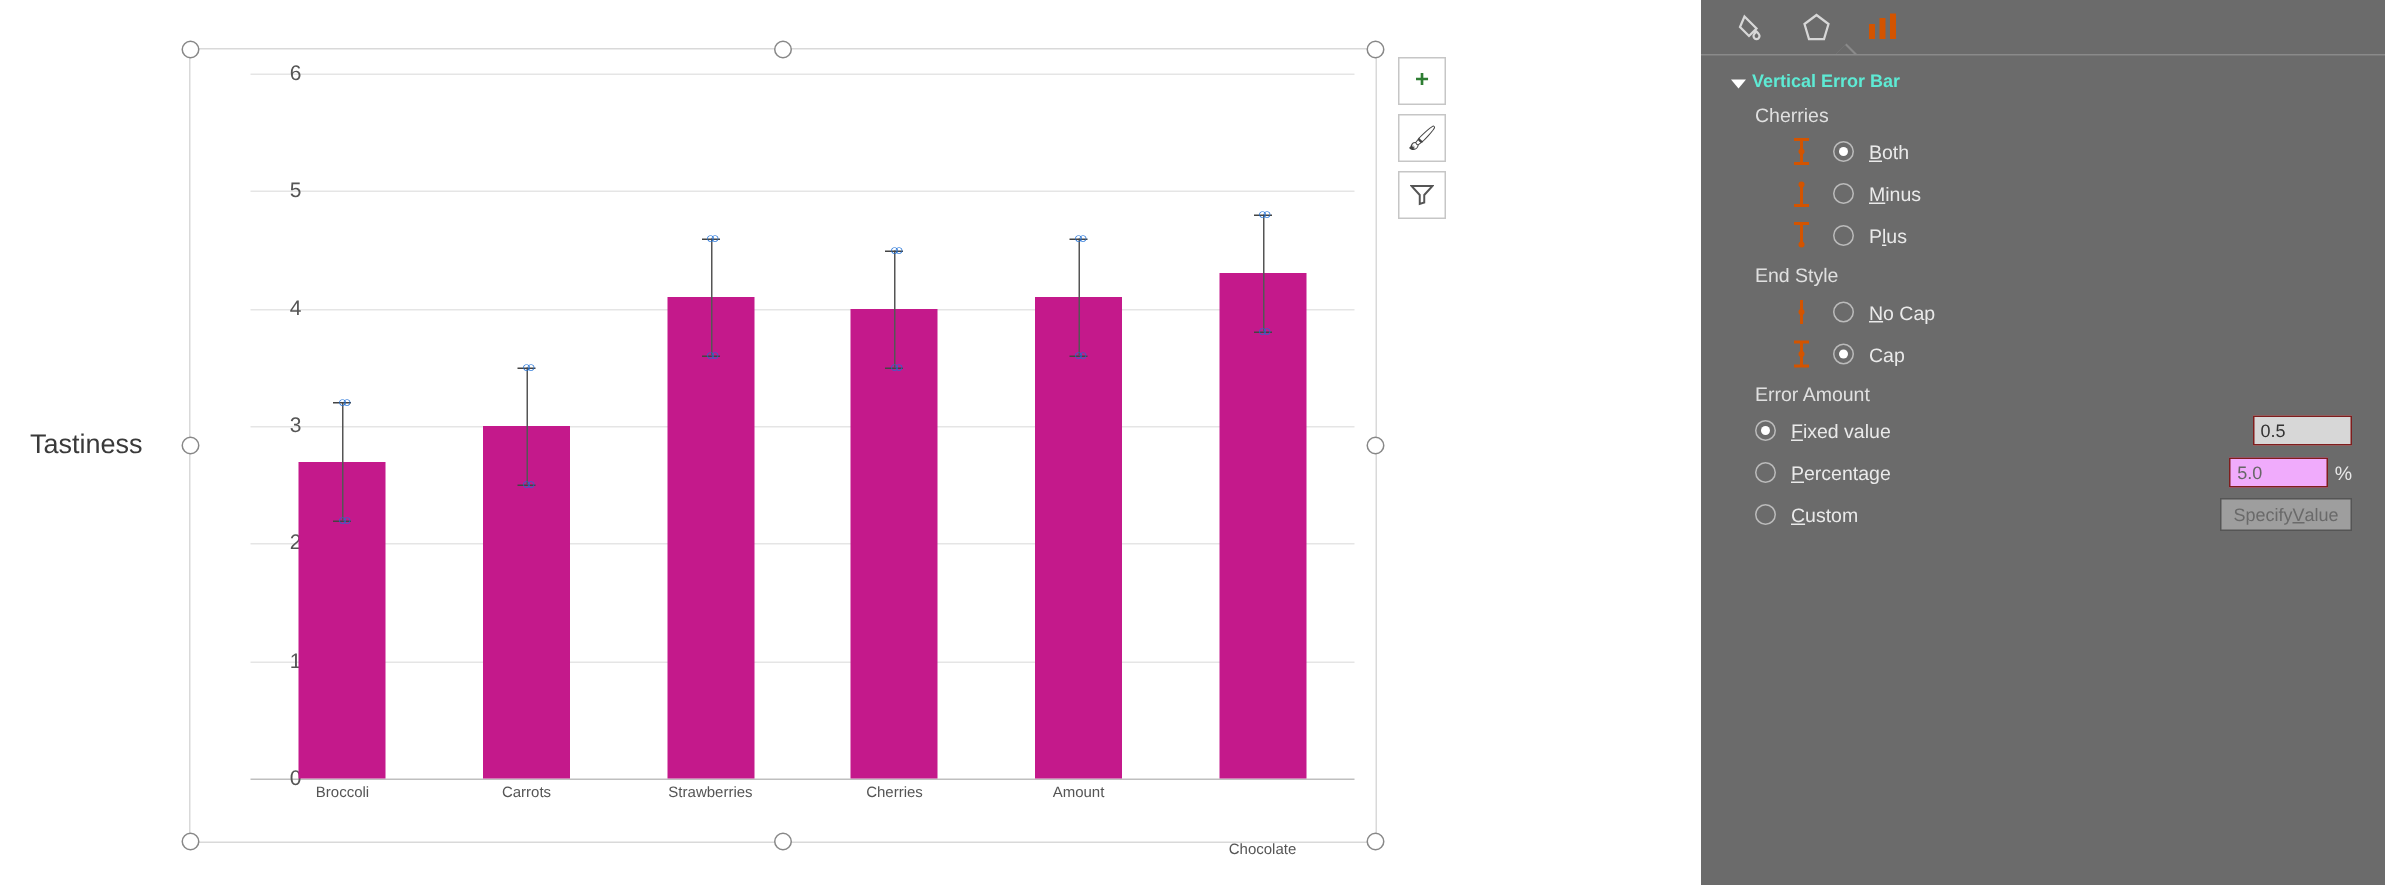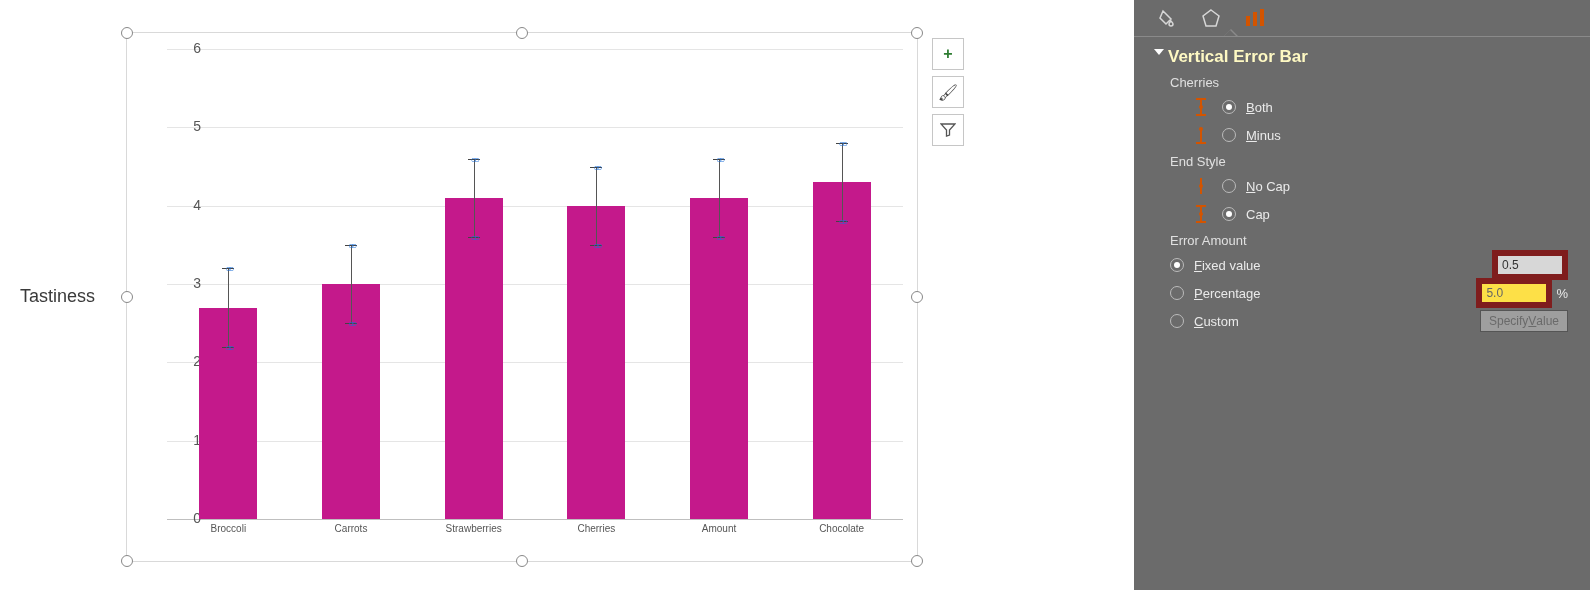--- a/index.html
+++ b/index.html
@@ -23,32 +23,32 @@
   .chartbtns{position:absolute;left:918px;top:38px;width:32px;}
   .chartbtn{width:30px;height:30px;border:1px solid #c6c6c6;background:#fff;margin-bottom:6px;display:flex;align-items:center;justify-content:center;font-size:16px;color:#444;cursor:pointer;}
   
   .pane{position:absolute;right:0;top:0;width:456px;height:590px;background:#6b6b6b;color:#e8e8e8;font-size:13px;}
   .pane-top{height:36px;border-bottom:1px solid #8a8a8a;display:flex;align-items:center;gap:22px;padding-left:22px;}
   .ticon{width:22px;height:22px;display:flex;align-items:center;justify-content:center;}
   .ticon svg{display:block;}
   .tabptr{position:absolute;left:90px;top:30px;width:0;height:0;border-left:6px solid transparent;border-right:6px solid transparent;border-bottom:6px solid #6b6b6b;z-index:2;}
   .tabptr2{position:absolute;left:90px;top:29px;width:0;height:0;border-left:7px solid transparent;border-right:7px solid transparent;border-bottom:7px solid #8a8a8a;z-index:1;}
   .section{padding:10px 22px 0 22px;}
-  .sec-head{display:flex;align-items:flex-start;gap:6px;font-weight:600;color:#fef9c3;font-size:17px;margin-bottom:6px;}
+  .sec-head{display:flex;align-items:flex-end;gap:6px;font-weight:600;color:#5eead4;font-size:12px;margin-bottom:6px;}
   .sec-head .tri{display:inline-block;width:0;height:0;border-top:5px solid transparent;border-bottom:5px solid transparent;border-left:6px solid #fff;transform:rotate(90deg);}
   .subhead{color:#e0e0e0;margin:8px 0 4px 14px;}
   .optrow{display:flex;align-items:center;gap:10px;margin:6px 0 6px 34px;height:22px;}
   .opticon{width:22px;height:22px;display:flex;align-items:center;justify-content:center;}
   .radio{width:12px;height:12px;border:1px solid #bbb;border-radius:50%;background:transparent;display:inline-flex;align-items:center;justify-content:center;}
   .radio.sel::after{content:"";width:6px;height:6px;border-radius:50%;background:#fff;}
   .optlabel{color:#eaeaea;text-align:center;}
   .under{text-decoration:underline;}
   .errrow{display:flex;align-items:center;gap:10px;margin:6px 0 6px 14px;height:22px;}
-  .numbox{width:56px;height:18px;background:#d7d7d7;border:6px solid #7f1d1d;color:#333;font-size:12px;padding:0 4px;}
-  .numbox.dis{background:#fde047;color:#666;}
+  .numbox{width:56px;height:18px;background:#d7d7d7;border:1px solid #7f1d1d;color:#333;font-size:12px;padding:0 4px;}
+  .numbox.dis{background:#f0abfc;color:#666;}
   .pct{color:#e8e8e8;margin-left:4px;}
   .spec{width:86px;height:20px;border:1px solid #555;background:#9e9e9e;color:#6a6a6a;font-size:12px;display:flex;align-items:center;justify-content:center;}
   .errright{margin-left:auto;display:flex;align-items:center;}
 </style>
 </head>
 <body>
 <div class="stage">
 
 <div class="chart-wrap">
   <div class="ylabel">Tastiness</div>
@@ -105,21 +105,21 @@
           <div class="ecap" style="top: 172.333px; left: 674.667px;"></div>
           <div class="esel" style="top: 89px; left: 674.667px;">○○</div>
           <div class="esel" style="top: 167.333px; left: 674.667px;">○○</div>
         </div>
     <div id="xcats">
           <div class="xcat" style="left: 41.3333px;">Broccoli</div>
           <div class="xcat" style="left: 164px;">Carrots</div>
           <div class="xcat" style="left: 286.667px;">Strawberries</div>
           <div class="xcat" style="left: 409.333px;">Cherries</div>
           <div class="xcat" style="left: 532px;">Amount</div>
-          <div class="xcat" style="left: 654.667px;">Chocolate</div>
+          <div class="xcat" style="left: 654.667px; margin-top: 38px;">Chocolate</div>
         </div>
   </div>
 
   <div class="selh" style="left:107px;top:27px;"></div>
   <div class="selh" style="left:502px;top:27px;"></div>
   <div class="selh" style="left:897px;top:27px;"></div>
   <div class="selh" style="left:107px;top:291px;"></div>
   <div class="selh" style="left:897px;top:291px;"></div>
   <div class="selh" style="left:107px;top:555px;"></div>
   <div class="selh" style="left:502px;top:555px;"></div>
@@ -183,20 +183,31 @@
       <span class="opticon">
         <svg width="16" height="20" viewBox="0 0 16 20">
               <line x1="8" y1="4" x2="8" y2="18" stroke="#d35400" stroke-width="2"></line>
               <line x1="3" y1="18" x2="13" y2="18" stroke="#d35400" stroke-width="2"></line>
               <circle cx="8" cy="4" r="2" fill="#d35400"></circle>
             </svg>
       </span>
       <span class="radio"></span>
       <span class="optlabel"><span class="under">M</span>inus</span>
     </div>
+    <div class="optrow">
+      <span class="opticon">
+        <svg width="16" height="20" viewBox="0 0 16 20">
+              <line x1="8" y1="2" x2="8" y2="16" stroke="#d35400" stroke-width="2"></line>
+              <line x1="3" y1="2" x2="13" y2="2" stroke="#d35400" stroke-width="2"></line>
+              <circle cx="8" cy="16" r="2" fill="#d35400"></circle>
+            </svg>
+      </span>
+      <span class="radio"></span>
+      <span class="optlabel">P<span class="under">l</span>us</span>
+    </div>
 
     <div class="subhead">End Style</div>
 
     <div class="optrow">
       <span class="opticon">
         <svg width="16" height="20" viewBox="0 0 16 20">
               <line x1="8" y1="2" x2="8" y2="18" stroke="#d35400" stroke-width="2"></line>
               <circle cx="8" cy="10" r="2" fill="#d35400"></circle>
             </svg>
       </span>

